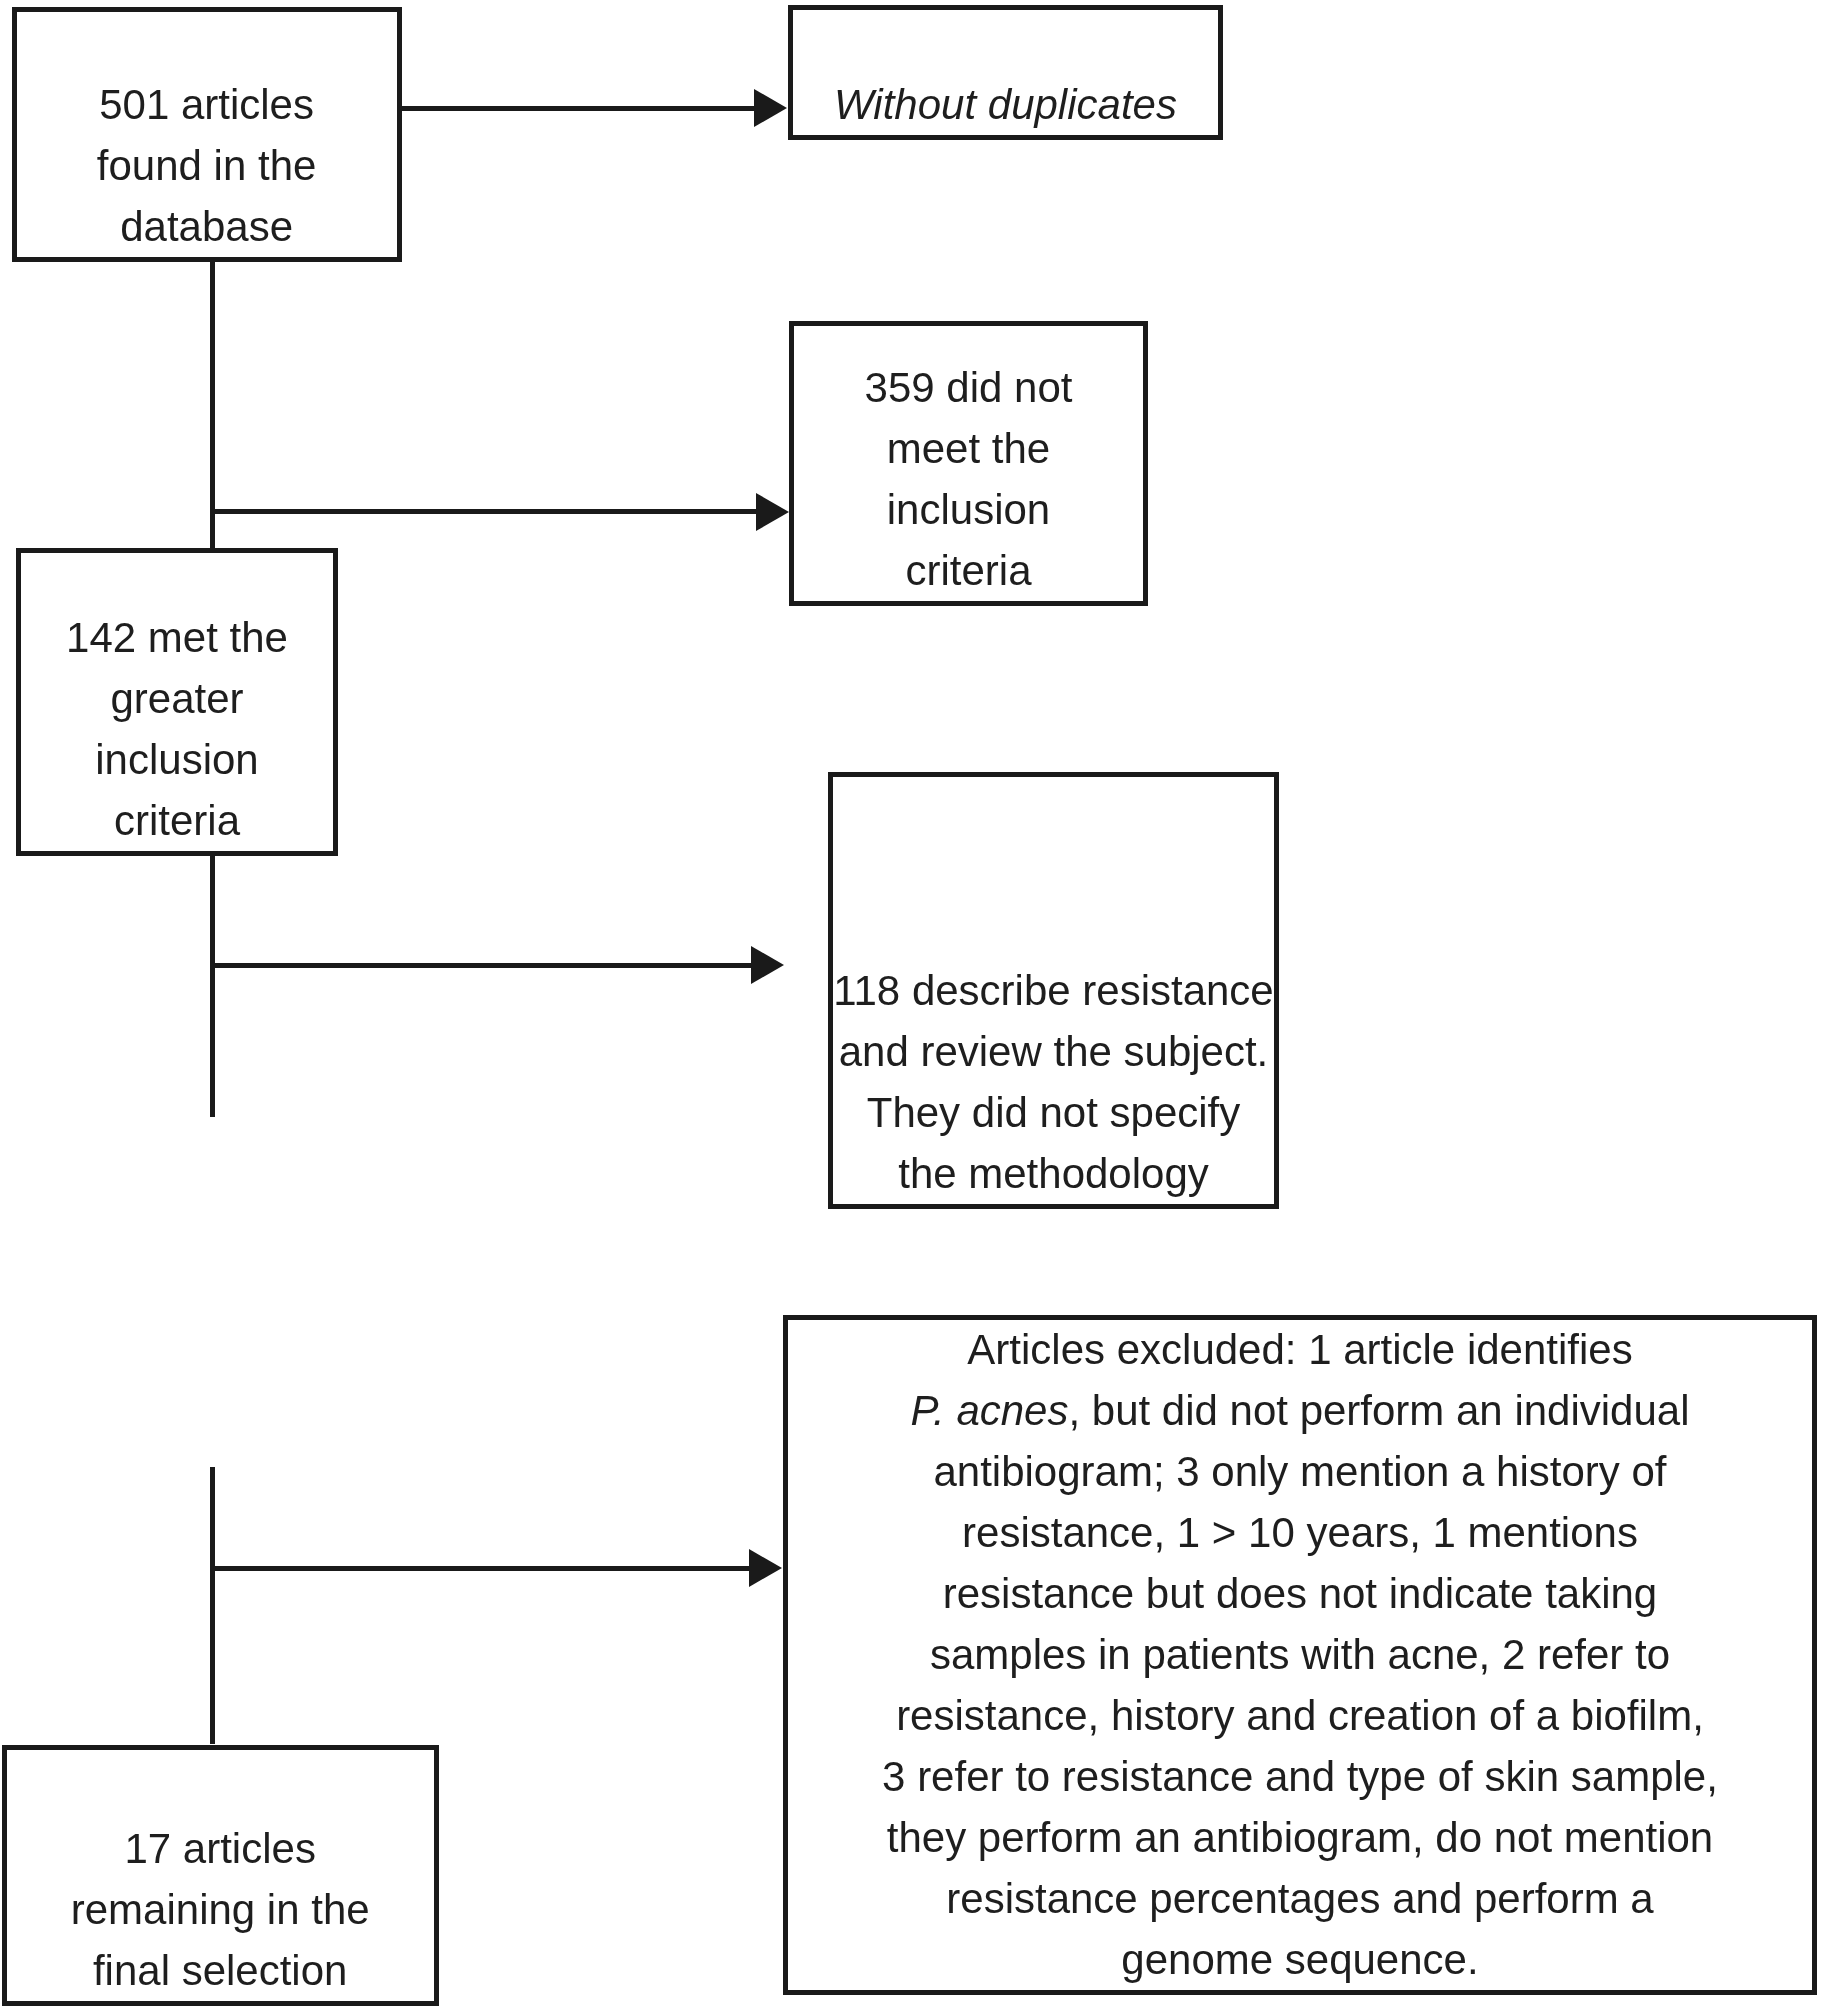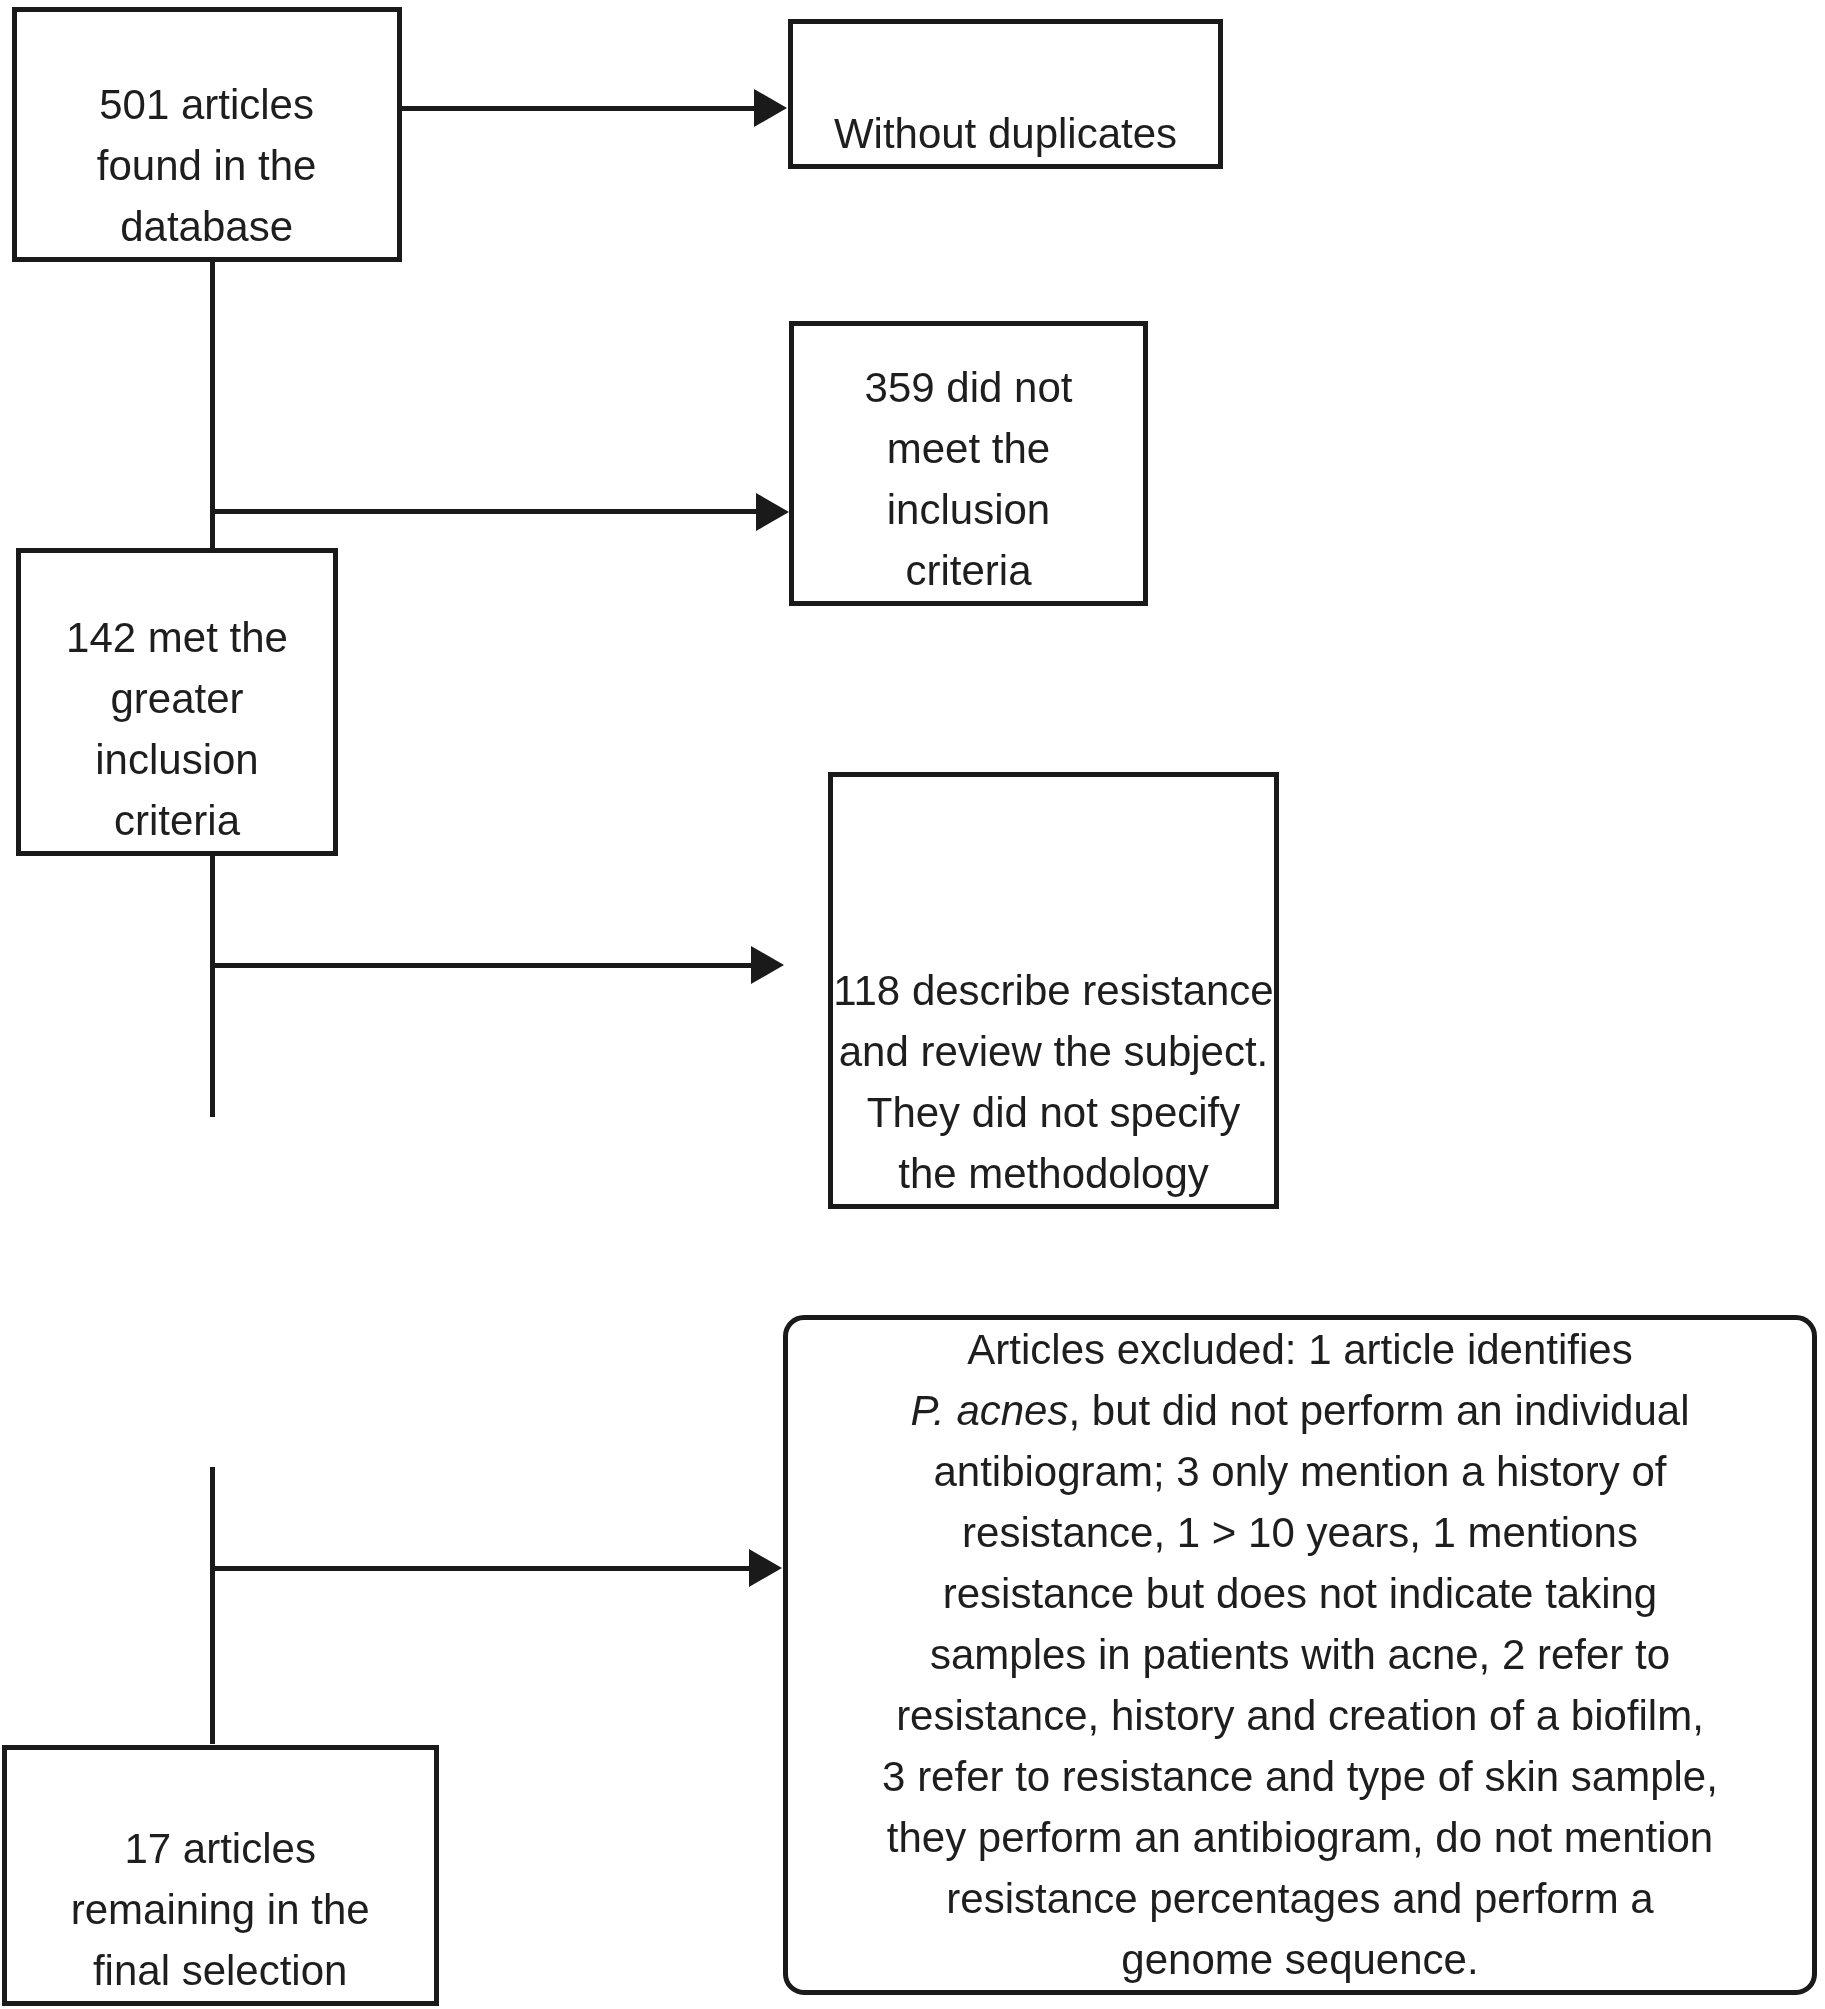--- a/index.html
+++ b/index.html
@@ -51,24 +51,24 @@
     border-top: 19px solid transparent;
     border-bottom: 19px solid transparent;
     border-left: 33px solid #1a1a1a;
   }
   
   #b1 { left: 11.6px;  top: 6.6px;    width: 390px;  height: 255px; }
   #b2 { left: 16px;   top: 548px;  width: 322px;  height: 308px; }
   #b3 { left: 6.6px;   top: 1117px; width: 412px;  height: 350px; }
   #b4 { left: 1.7px;   top: 1745px; width: 437px;  height: 261px; }
   
-  #r1 { left: 788px; top: 19px;   width: 435px;  height: 150px; }
+  #r1 { left: 788px; top: 5px;   width: 435px;  height: 135px; font-style: italic; }
   #r2 { left: 789px; top: 321px;  width: 359px;  height: 285px; }
   #r3 { left: 828px; top: 772px;  width: 451px;  height: 437px; }
-  #r4 { left: 783px; top: 1315px; width: 1034px; height: 680px; border-radius: 21px; }
+  #r4 { left: 783px; top: 1315px; width: 1034px; height: 680px; }
   
   #v1 { left: 210px; top: 262px;  height: 287px; }
   #v2 { left: 210px; top: 856px; height: 261px; }
   #v3 { left: 210px; top: 1467px; height: 277px; }
   
   #a1s { left: 402px; top: 106px;  width: 354px; }
   #a2s { left: 210px; top: 509px;  width: 547px; }
   #a3s { left: 210px; top: 963px; width: 542px; }
   #a4s { left: 210px; top: 1566px; width: 541px; }
   

